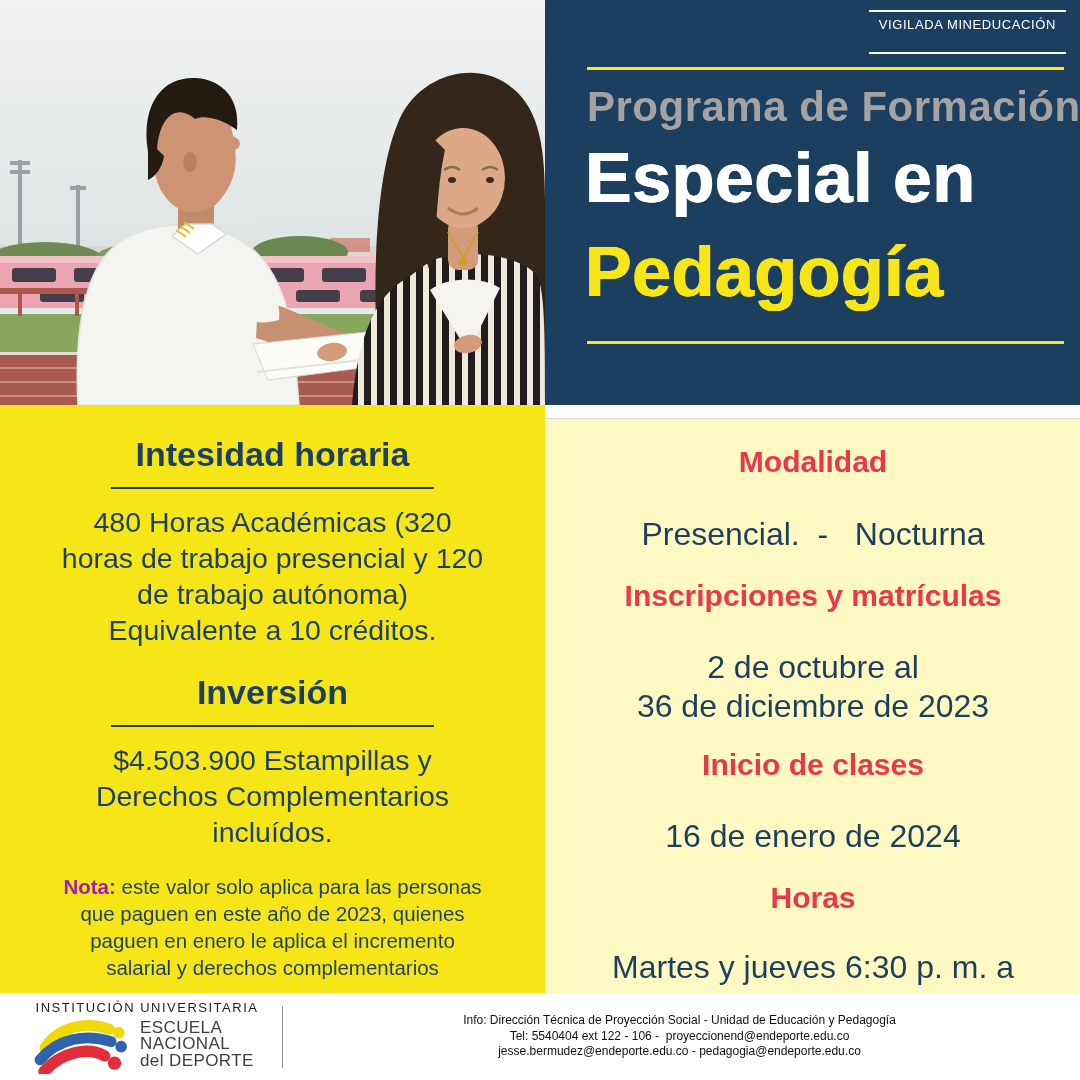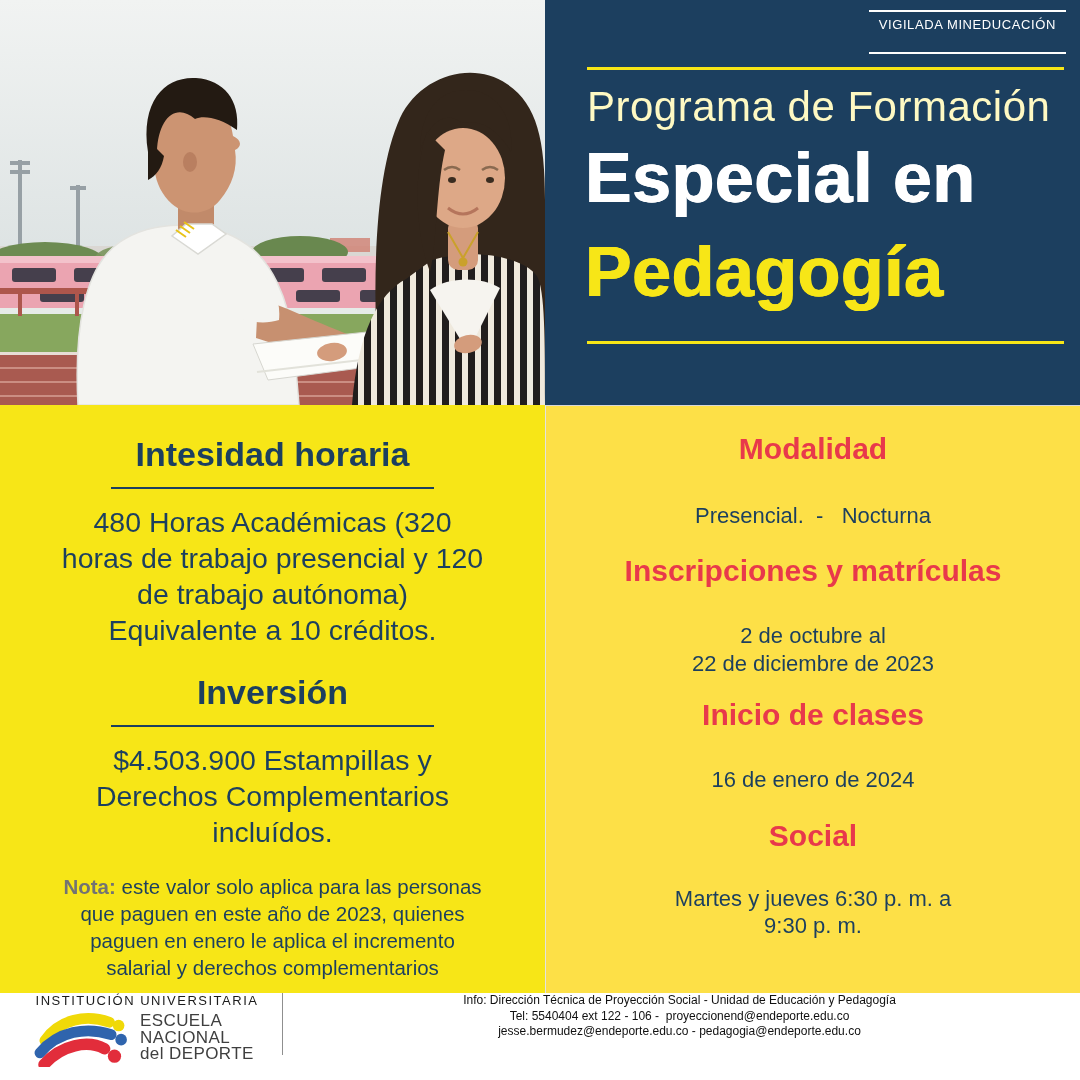--- a/index.html
+++ b/index.html
@@ -16,59 +16,59 @@
   .badge{
     position:absolute;top:10px;right:14px;color:#ffffff;
     font-size:13px;letter-spacing:.6px;font-weight:500;
     border-top:2px solid #ffffff;border-bottom:2px solid #ffffff;
     padding:5px 10px 20px;
   }
   .rule{position:absolute;left:42px;right:16px;height:3px;background:#f7e617;}
   .rule-top{top:67px;}
   .rule-bottom{top:341px;}
   .kicker{
-    position:absolute;left:42px;top:83px;color:#fef9c3;
-    font-size:42px;font-weight:400;letter-spacing:.5px;white-space:nowrap;
+    position:absolute;left:42px;top:83px;color:#a3a3a3;
+    font-size:42px;font-weight:700;letter-spacing:.5px;white-space:nowrap;
   }
   .title1,.title2{
     position:absolute;left:40px;font-weight:700;letter-spacing:.5px;white-space:nowrap;
     text-shadow:.6px 0 0 currentColor,-.6px 0 0 currentColor;
   }
   .title1{top:138px;color:#ffffff;font-size:70px;}
   .title2{top:232px;color:#f7e617;font-size:70px;}
   
   .panel-left{
     position:absolute;left:0;top:405px;width:545px;height:588px;
     background:#f7e617;color:#1c3f5f;text-align:center;
   }
   .pl-title{font-size:34px;font-weight:700;line-height:1.15;margin:30px 8px 0;}
   .pl-divider{width:323px;height:2px;background:#1c3f5f;margin:13px auto 16px;}
   .pl-body{font-size:28.5px;line-height:1.26;margin:0;white-space:pre-wrap;}
   .pl-title2{margin-top:24px;}
   .note{
     margin:22px auto 0;width:478px;font-size:20.5px;line-height:1.32;
     white-space:pre-wrap;
   }
-  .note-label{color:#737373;font-weight:700;}
+  .note-label{color:#a21caf;font-weight:700;}
   
   .panel-right{
-    position:absolute;left:545px;top:405px;width:535px;height:588px;
-    background:#fde047;border-left:1px solid #e3e3e3;border-top:1px solid #d7d7d7;
+    position:absolute;left:545px;top:418px;width:535px;height:588px;
+    background:#fef9c3;border-left:1px solid #e3e3e3;border-top:1px solid #d7d7d7;
     box-sizing:border-box;text-align:center;
   }
   .pr-title{color:#e8394b;font-size:30px;font-weight:700;line-height:1.15;margin:0;}
-  .pr-body{color:#1c3f5f;font-size:22px;line-height:1.24;margin:16px;white-space:pre-wrap;}
+  .pr-body{color:#1c3f5f;font-size:32px;line-height:1.24;margin:16px;white-space:pre-wrap;}
   .mt-t1{margin-top:26px;} .mt-b1{margin-top:35px;}
   .mt-t2{margin-top:25px;} .mt-b2{margin-top:34px;}
   .mt-t3{margin-top:21px;} .mt-b3{margin-top:34px;}
   .mt-t4{margin-top:25px;} .mt-b4{margin-top:32px;}
   
   .footer{
     position:absolute;left:0;top:993px;width:1080px;height:87px;background:#ffffff;
-    display:flex;align-items:flex-start;
+    display:flex;align-items:center;
   }
   .brand{margin-left:28px;width:238px;flex:0 0 auto;}
   .brand-kicker{
     font-size:13px;letter-spacing:1.5px;color:#1b1b1b;text-align:center;
     margin-bottom:1px;white-space:nowrap;
   }
   .brand-row{display:flex;align-items:center;}
   .swoosh{width:110px;height:58px;flex:0 0 auto;}
   .brand-name{
     font-size:17px;font-weight:400;color:#3f3f3f;line-height:.98;
@@ -226,24 +226,24 @@
 que paguen en este año de 2023, quienes
 paguen en enero le aplica el incremento
 salarial y derechos complementarios</span></p>
 </div>
 
 <div class="panel-right">
   <p class="pr-title mt-t1">Modalidad</p>
   <p class="pr-body mt-b1">Presencial.  -   Nocturna</p>
   <p class="pr-title mt-t2">Inscripciones y matrículas</p>
   <p class="pr-body mt-b2">2 de octubre al
-22 de diciembre de 2023</p>
+36 de diciembre de 2023</p>
   <p class="pr-title mt-t3">Inicio de clases</p>
   <p class="pr-body mt-b3">16 de enero de 2024</p>
-  <p class="pr-title mt-t4">Social</p>
+  <p class="pr-title mt-t4">Horas</p>
   <p class="pr-body mt-b4">Martes y jueves 6:30 p. m. a
 9:30 p. m.</p>
 </div>
 
 <div class="footer">
   <div class="brand">
     <div class="brand-kicker">INSTITUCIÓN UNIVERSITARIA</div>
     <div class="brand-row">
       <svg class="swoosh" viewBox="0 0 120 70">
         <path d="M14 38 C32 12 64 6 92 16" stroke="#f0d908" stroke-width="13" stroke-linecap="round" fill="none"></path>

